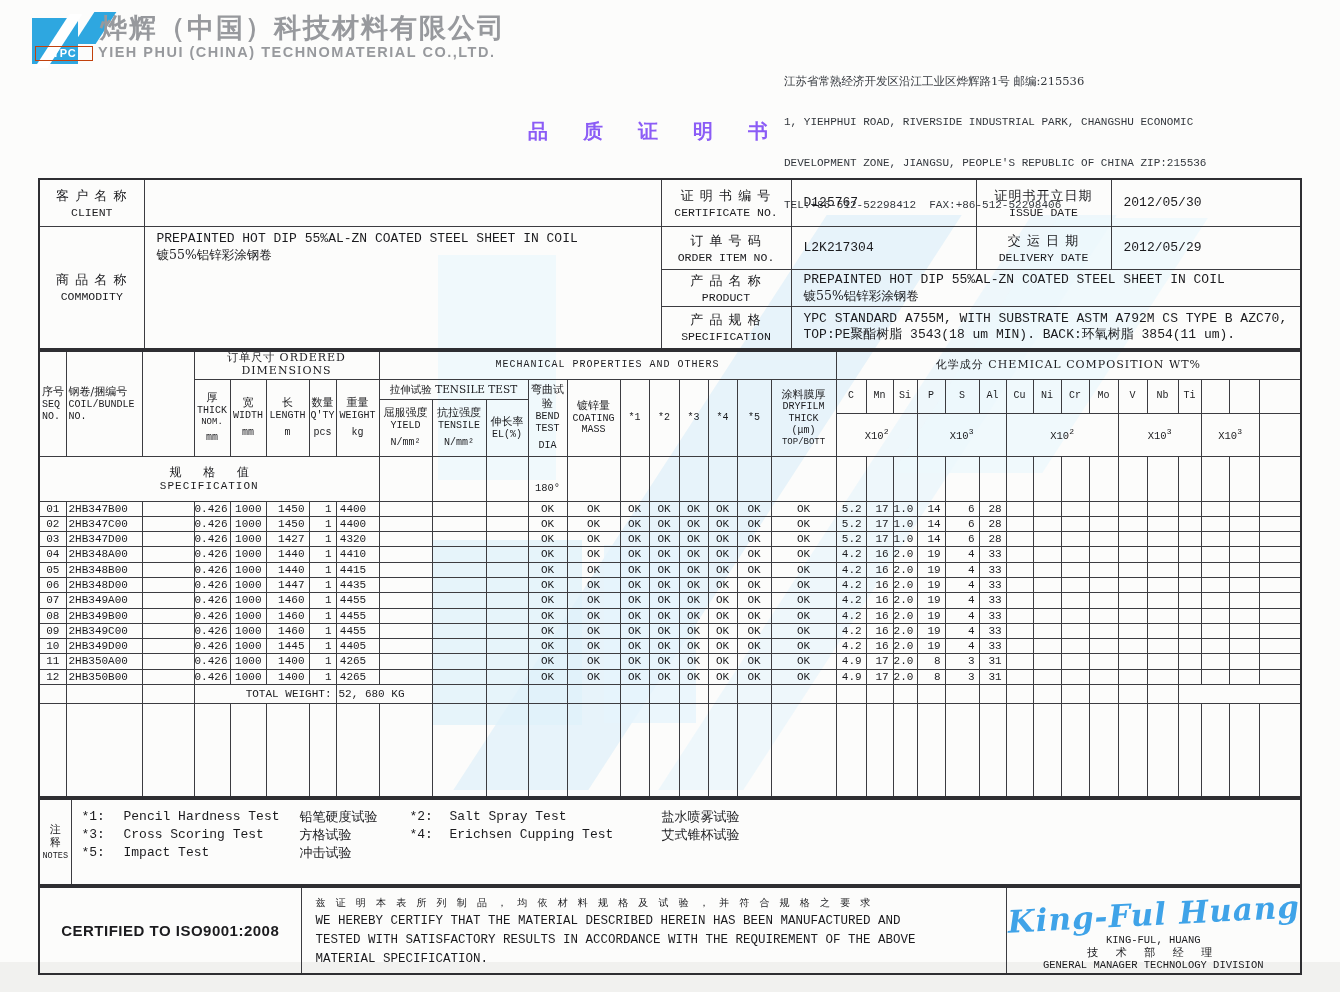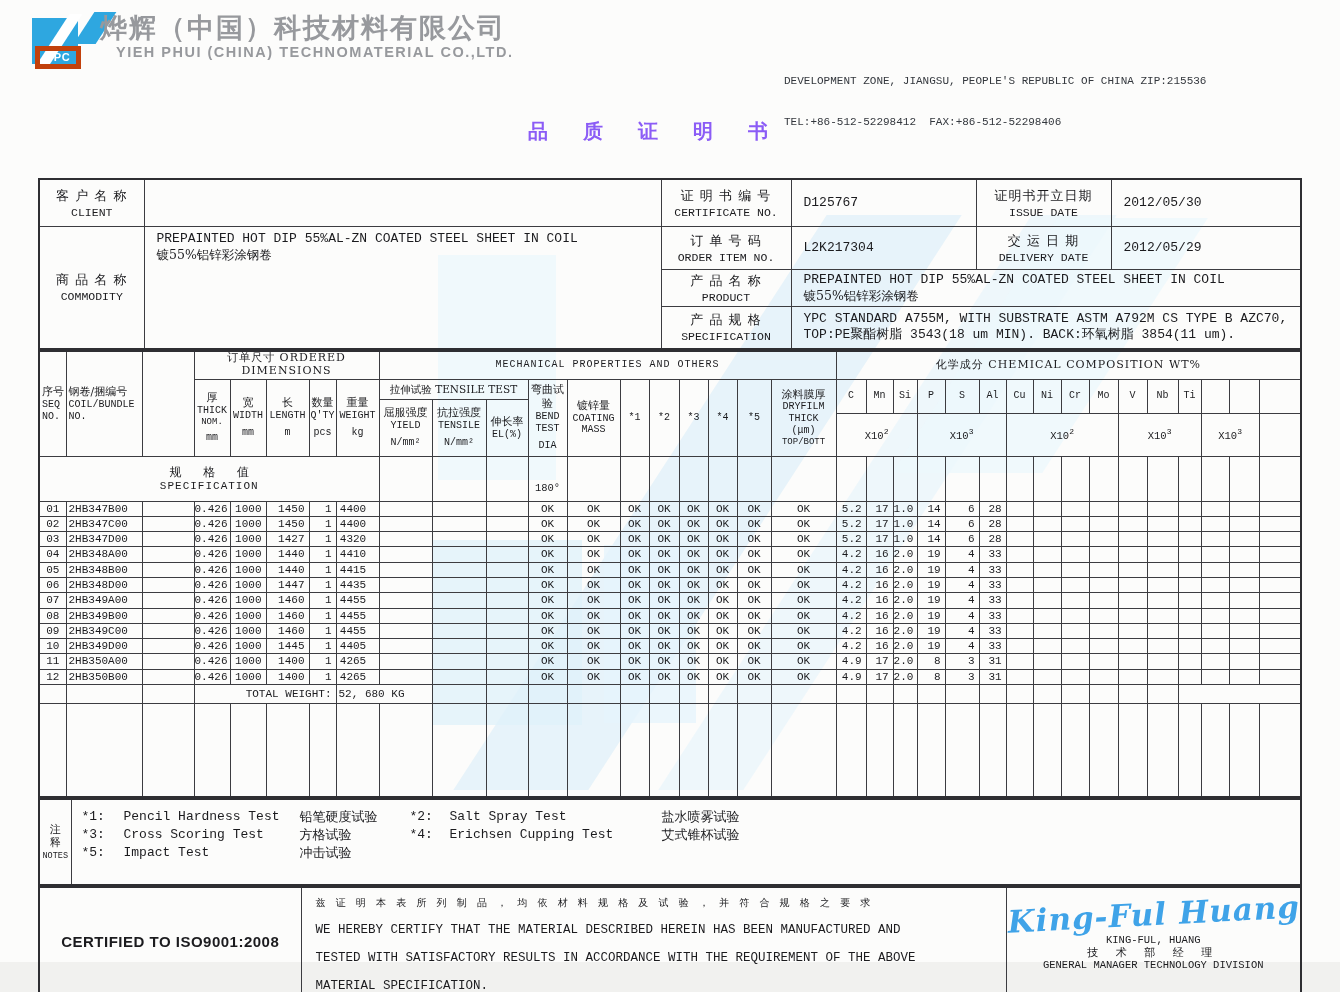--- a/index.html
+++ b/index.html
@@ -14,24 +14,24 @@
   .wm3{left:432px;top:540px;width:150px;height:185px;background:#e0f1fa;opacity:.8;}
   .wm4{left:604px;top:545px;width:92px;height:178px;background:#e6f4fc;opacity:.8;}
   .wm5{left:438px;top:255px;width:118px;height:225px;background:#ecf7fd;opacity:.8;}
   .wm6{left:975px;top:218px;width:150px;height:255px;background:#ecf7fd;opacity:.8;transform:skewX(-33deg);}
   
   .logo{left:22px;top:8px;width:92px;height:58px;}
   .logo-sq{position:absolute;left:10px;top:10px;width:46px;height:46px;background:#2ea7e0;}
   .logo-slash{position:absolute;left:30px;top:6px;width:13px;height:54px;background:#fff;transform:skewX(-33deg);}
   .logo-para{position:absolute;left:62px;top:4px;width:22px;height:32px;background:#2ea7e0;transform:skewX(-33deg);}
   .logo-ypc{position:absolute;left:13px;top:38px;font:bold 11px "Liberation Sans",sans-serif;color:#fff;
-            border:5px solid #c2410c;padding:0 6px;line-height:13px;letter-spacing:.5px;}
+            border:1px solid #c2410c;padding:0 16px;line-height:13px;letter-spacing:.5px;}
   .co-cn{left:100px;top:10px;font-size:27px;font-weight:bold;color:#97999d;letter-spacing:2px;
          font-family:Liberation Mono, monospace;}
-  .co-en{left:116px;top:44px;font-size:14.5px;font-weight:bold;color:#97999d;letter-spacing:1.5px;
+  .co-en{left:98px;top:44px;font-size:14.5px;font-weight:bold;color:#97999d;letter-spacing:1.5px;
          font-family:"Liberation Sans",sans-serif;}
   .addr{left:784px;top:47px;font:11px/13.8px "Liberation Mono",monospace;color:#33373d;white-space:pre;}
   .addr .cn-line{font-family:"DejaVu Serif",serif;font-size:11.5px;}
   .titles{left:330px;top:118px;width:650px;text-align:center;z-index:2;}
   .title-cn{font-size:20px;font-weight:bold;letter-spacing:14px;color:#8b5cf6;}
   .title-en{font-size:21px;font-weight:bold;letter-spacing:1px;color:#111;margin-top:1px;
             font-family:"DejaVu Serif",serif;}
   
   .doc{left:38px;top:178px;width:1262px;z-index:1;}
   table.t{border-collapse:collapse;table-layout:fixed;width:1262px;background:transparent;}
@@ -69,21 +69,21 @@
   .notes-lbl{text-align:center;font-size:11px;}
   .notes-lbl .nv{display:block;line-height:13px;}
   .notes-lbl .nen{display:block;font:8.5px "Liberation Mono",monospace;margin-top:2px;}
   .notes-grid{display:grid;grid-template-columns:42px 176px 110px 40px 212px auto;
               padding:8px 0 0 10px;font:13px/18px "Liberation Mono",monospace;}
   .notes-grid .cnote{font-family:"DejaVu Serif",serif;font-size:13px;}
   
   .iso{text-align:center;font:bold 15px "Liberation Sans",sans-serif;letter-spacing:.5px;}
   .certify{vertical-align:top !important;padding:8px 0 0 14px !important;text-align:left;}
   .certify .ccn{font-size:10px;letter-spacing:3.5px;}
-  .certify .cen{font:12.5px/15px "Liberation Mono",monospace;margin-top:13px;}
+  .certify .cen{font:12.5px/15px "Liberation Mono",monospace;margin-top:4px;}
   .sigcell{vertical-align:top !important;text-align:center;}
   .sig-script{font-family:"DejaVu Serif",serif;font-style:italic;font-weight:bold;font-size:31px;
               color:#3fa3e8;transform:rotate(-3deg);letter-spacing:1px;margin-top:8px;white-space:nowrap;}
   .sig-name{font:10.5px "Liberation Mono",monospace;margin-top:2px;}
   .sig-cn{font-size:11px;letter-spacing:7px;line-height:13px;}
   .sig-title{font:10.5px "Liberation Mono",monospace;line-height:12px;}
 </style>
 </head>
 <body>
 
@@ -97,20 +97,22 @@
 
 <div class="abs logo">
   <div class="logo-sq"></div>
   <div class="logo-slash"></div>
   <div class="logo-para"></div>
   <div class="logo-ypc">YPC</div>
 </div>
 <div class="abs co-cn">烨辉（中国）科技材料有限公司</div>
 <div class="abs co-en">YIEH PHUI (CHINA) TECHNOMATERIAL CO.,LTD.</div>
 <div class="abs addr">
+  <div class="cn-line">江苏省常熟经济开发区沿江工业区烨辉路1号 邮编:215536</div>
+  <div>1, YIEHPHUI ROAD, RIVERSIDE INDUSTRIAL PARK, CHANGSHU ECONOMIC</div>
   <div>DEVELOPMENT ZONE, JIANGSU, PEOPLE'S REPUBLIC OF CHINA ZIP:215536</div>
   <div>TEL:+86-512-52298412  FAX:+86-512-52298406</div>
 </div>
 <div class="abs titles">
   <div class="title-cn">品 质 证 明 书</div>
 </div>
 
 <div class="abs doc">
 
   <table class="t info">

